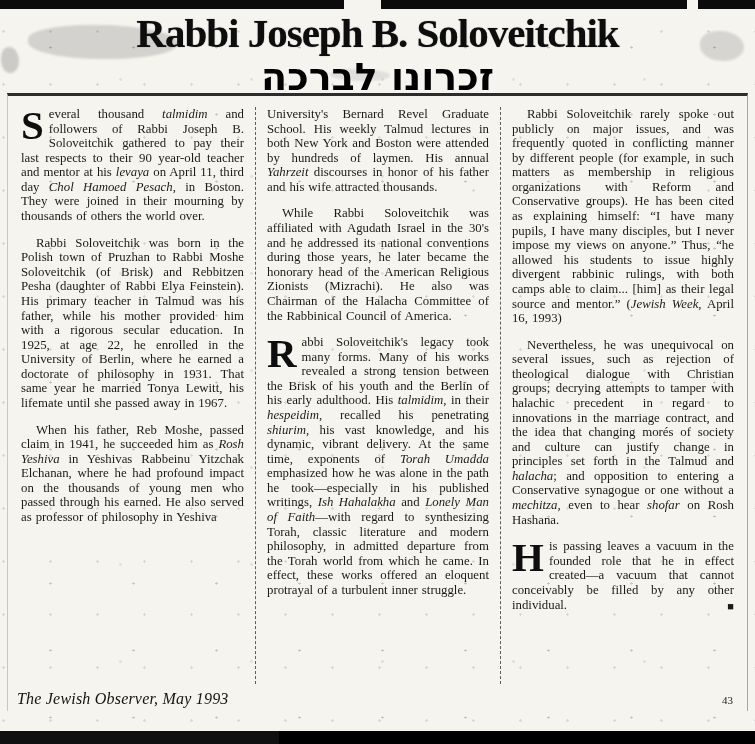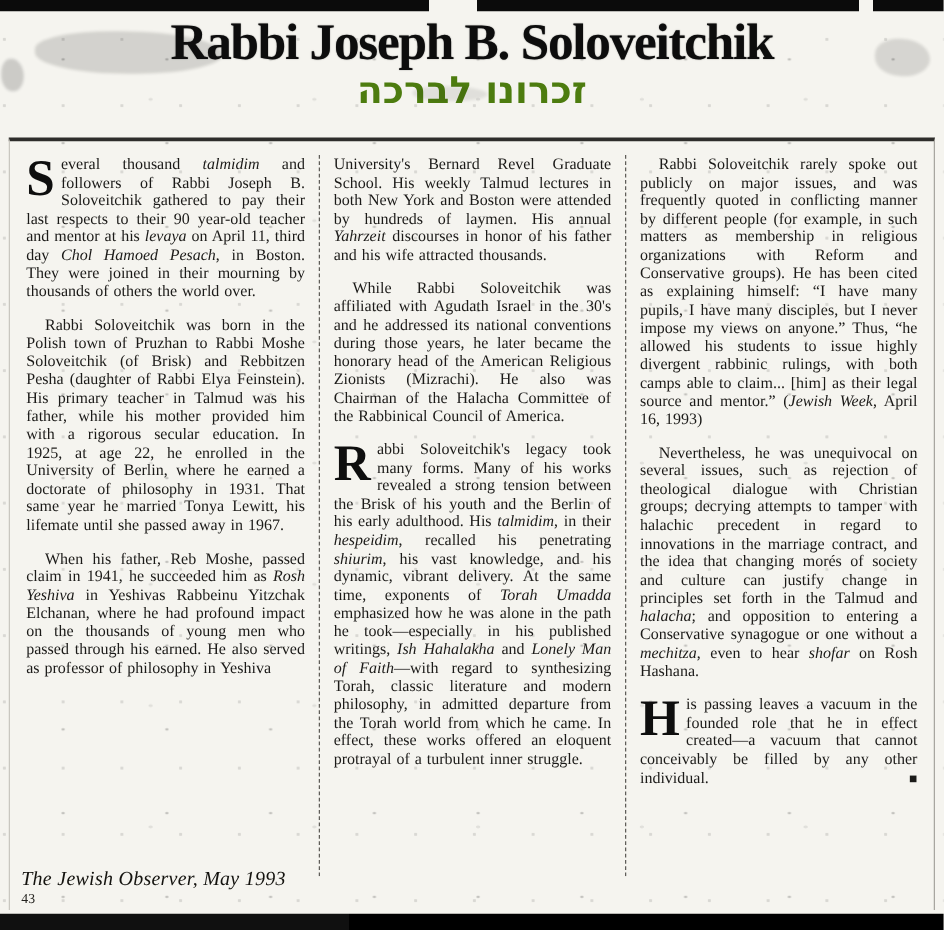--- a/index.html
+++ b/index.html
@@ -22,29 +22,29 @@
     opacity: .55;
   }
   .topbar {
     height: 9px; width: 100%;
     background: linear-gradient(90deg, #0b0b0b 0 45.5%, #f5f4ef 45.5% 50.5%, #0b0b0b 50.5% 91%, #f5f4ef 91% 92.5%, #0b0b0b 92.5% 100%);
   }
   .botbar {
     position: absolute; left: 0; right: 0; bottom: 0; height: 13px;
     background: linear-gradient(90deg, #101010 0 37%, #000 37% 100%);
   }
-  header { position: relative; text-align: center; padding-top: 3px; height: 101px; }
+  header { position: relative; text-align: center; padding-top: 3px; height: 84px; }
   .title {
     font-size: 41px; font-weight: 700; letter-spacing: -1px;
     line-height: 1.05; color: #0d0d0d;
     text-shadow: 0 0 1px rgba(0,0,0,.55);
   }
   .hebrew {
-    font-size: 30px; font-weight: 700; line-height: 1.05; margin-top: 2px;
-    font-family: "DejaVu Serif", "DejaVu Sans", serif; color: #4d7c0f;
+    font-size: 38px; font-weight: 700; line-height: 1.05; margin-top: 2px;
+    font-family: "DejaVu Serif", "DejaVu Sans", serif; color: #000000;
   }
   .smudge { position: absolute; background: rgba(20,20,20,.30); filter: blur(1.3px); border-radius: 45% 60% 50% 55%; pointer-events: none; }
   .sm1 { left: 28px;  top: 16px; width: 150px; height: 34px; opacity: .5; }
   .sm2 { left: 700px; top: 22px; width: 44px;  height: 30px; opacity: .45; }
   .sm3 { left: 330px; top: 60px; width: 60px;  height: 12px; opacity: .3; }
   .sm4 { left: 1px;   top: 38px; width: 18px;  height: 26px; opacity: .6; }
 
   .frame {
     position: relative;
     margin: 0 7px;
@@ -67,21 +67,21 @@
   .para.indent { text-indent: 15px; }
   .dropcap {
     float: left; font-size: 41px; line-height: .78; font-weight: 700;
     padding: 3px 5px 0 0; color: #0e0e0e;
   }
   em { }
   .endmark { float: right; font-size: 11px; line-height: 1; margin-top: 3px; }
 
   .frame-footer {
     position: absolute; left: 9px; right: 12px; bottom: 3px;
-    display: flex; justify-content: space-between; align-items: baseline; flex-direction: column;
+    display: flex; justify-content: space-between; align-items: baseline;
   }
   .journal { font-style: italic; font-size: 16px; letter-spacing: .2px; color: #14130f; }
   .pageno { font-size: 11px; color: #24231f; padding-right: 2px; }
 </style>
 </head>
 <body>
 
 <div class="topbar"></div>
 
 <header>

